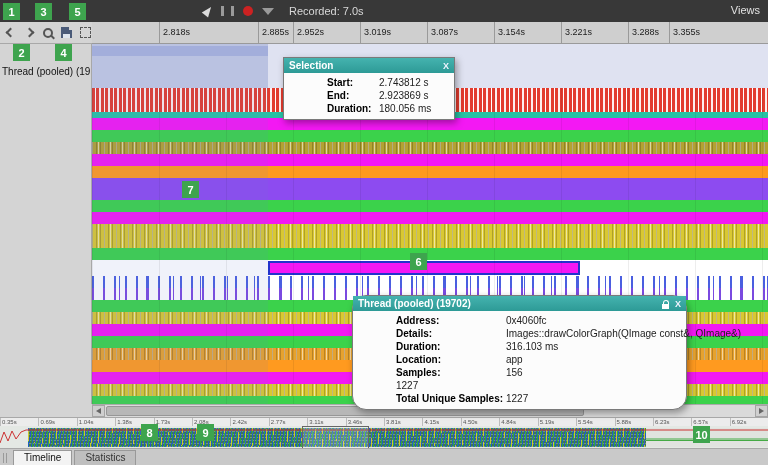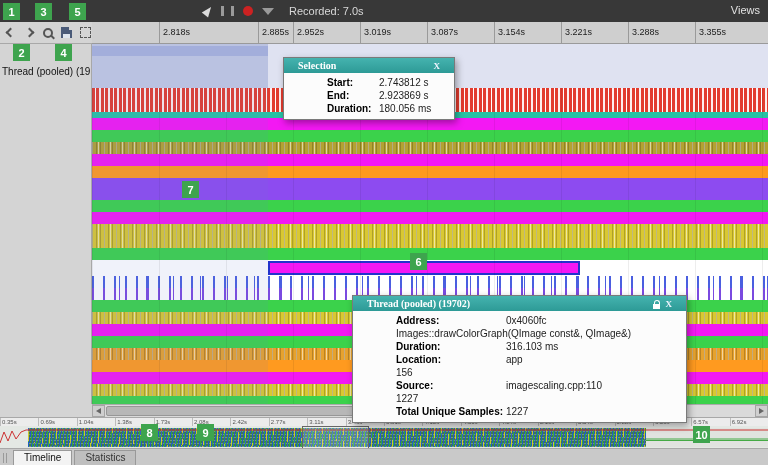--- a/index.html
+++ b/index.html
@@ -62,34 +62,34 @@
           box-sizing:border-box;display:flex;align-items:center;justify-content:center;}
   .tri-l{width:0;height:0;border-top:3px solid transparent;border-bottom:3px solid transparent;border-right:5px solid #666;}
   .tri-r{width:0;height:0;border-top:3px solid transparent;border-bottom:3px solid transparent;border-left:5px solid #666;}
   #hthumb{position:absolute;left:14px;top:1px;width:478px;height:10px;background:#b7b7b7;
           border:1px solid #979797;box-sizing:border-box;border-radius:2px;}
 
   
   .tooltip{position:absolute;border:1px solid #7a7a7a;background:#fcfcfc;z-index:6;font-size:10px;
            box-shadow:2px 3px 7px rgba(0,0,0,0.35);}
   .tt-head{background:linear-gradient(#45b3af,#2d9a96);color:#fff;font-weight:bold;
-           padding:2px 14px;display:flex;align-items:flex-end;font-size:10px;font-family:Liberation Serif, serif;}
+           padding:2px 5px;display:flex;align-items:flex-end;font-size:10px;}
   .tt-title{flex:1;white-space:nowrap;overflow:hidden;}
   .tt-x{font-weight:bold;color:#f0f4ff;font-size:9px;margin-left:6px;}
   .tt-lock{width:7px;height:9px;position:relative;margin-left:4px;}
   .tt-lock::before{content:"";position:absolute;left:1px;top:0;width:4px;height:4px;
                    border:1px solid #fff;border-bottom:none;border-radius:3px 3px 0 0;}
   .tt-lock::after{content:"";position:absolute;left:0;bottom:0;width:7px;height:5px;background:#fff;}
   .tt-body{padding:3px 6px 4px;}
   .tt-row{display:flex;line-height:13px;white-space:nowrap;padding-left:37px;}
   .tt-label{font-weight:bold;color:#000;}
   .tt-val{color:#222;}
   #sel-tt{left:283px;top:57px;width:170px;}
   #sel-tt .tt-label{min-width:52px;}
-  #thr-tt{left:352px;top:295px;width:333px;}
+  #thr-tt{left:352px;top:295px;width:333px;border-radius:14px;}
   #thr-tt .tt-label{min-width:110px;}
 
   
   #overview{position:absolute;left:0;top:417px;width:768px;height:31px;background:#ececec;
             border-top:1px solid #a8a8a8;box-sizing:border-box;}
   #ovruler{display:flex;height:8px;overflow:hidden;}
   .ovtick{flex:1;font-size:6px;line-height:8px;color:#555;border-left:1px solid #bcbcbc;
           padding-left:1px;overflow:hidden;white-space:nowrap;}
   #ovband{position:absolute;left:0;top:8px;width:768px;height:23px;background:#e4e8e4;overflow:hidden;}
   #ovnoise{position:absolute;left:28px;top:2px;width:618px;height:19px;background-color:#3f7d49;
@@ -151,21 +151,21 @@
 <div id="ruler">
     <div class="tick" style="left: 0px; margin-top: 48px;">2.751s</div>
     <div class="tick" style="left: 67px;">2.818s</div>
     <div class="tick" style="left: 134px; margin-left: 32px;">2.885s</div>
     <div class="tick" style="left: 201px;">2.952s</div>
     <div class="tick" style="left: 268px;">3.019s</div>
     <div class="tick" style="left: 335px;">3.087s</div>
     <div class="tick" style="left: 402px;">3.154s</div>
     <div class="tick" style="left: 469px;">3.221s</div>
     <div class="tick" style="left: 536px;">3.288s</div>
-    <div class="tick" style="left: 603px;">3.355s</div>
+    <div class="tick" style="left: 577px;">3.355s</div>
   </div>
 
 <div id="sidebar">
   <div id="thread-label">
     <span>Thread (pooled) (19.</span>
 
   </div>
 </div>
 
 <div id="main">
@@ -244,36 +244,34 @@
     <span class="tt-title">Thread (pooled) (19702)</span>
     <span class="tt-lock"></span>
     <span class="tt-x">X</span>
   </div>
   <div class="tt-body" id="thr-tt-body">
       <div class="tt-row">
         <span class="tt-label">Address:</span>
         <span class="tt-val">0x4060fc</span>
       </div>
       <div class="tt-row">
+        <span class="tt-label">Details:</span>
         <span class="tt-val">Images::drawColorGraph(QImage const&amp;, QImage&amp;)</span>
       </div>
       <div class="tt-row">
         <span class="tt-label">Duration:</span>
         <span class="tt-val">316.103 ms</span>
       </div>
       <div class="tt-row">
         <span class="tt-label">Location:</span>
         <span class="tt-val">app</span>
       </div>
       <div class="tt-row">
+        <span class="tt-label">Samples:</span>
         <span class="tt-val">156</span>
-      </div>
-      <div class="tt-row">
-        <span class="tt-label">Source:</span>
-        <span class="tt-val">imagescaling.cpp:110</span>
       </div>
       <div class="tt-row">
         <span class="tt-val">1227</span>
       </div>
       <div class="tt-row">
         <span class="tt-label">Total Unique Samples:</span>
         <span class="tt-val">1227</span>
       </div>
     </div>
 </div>

